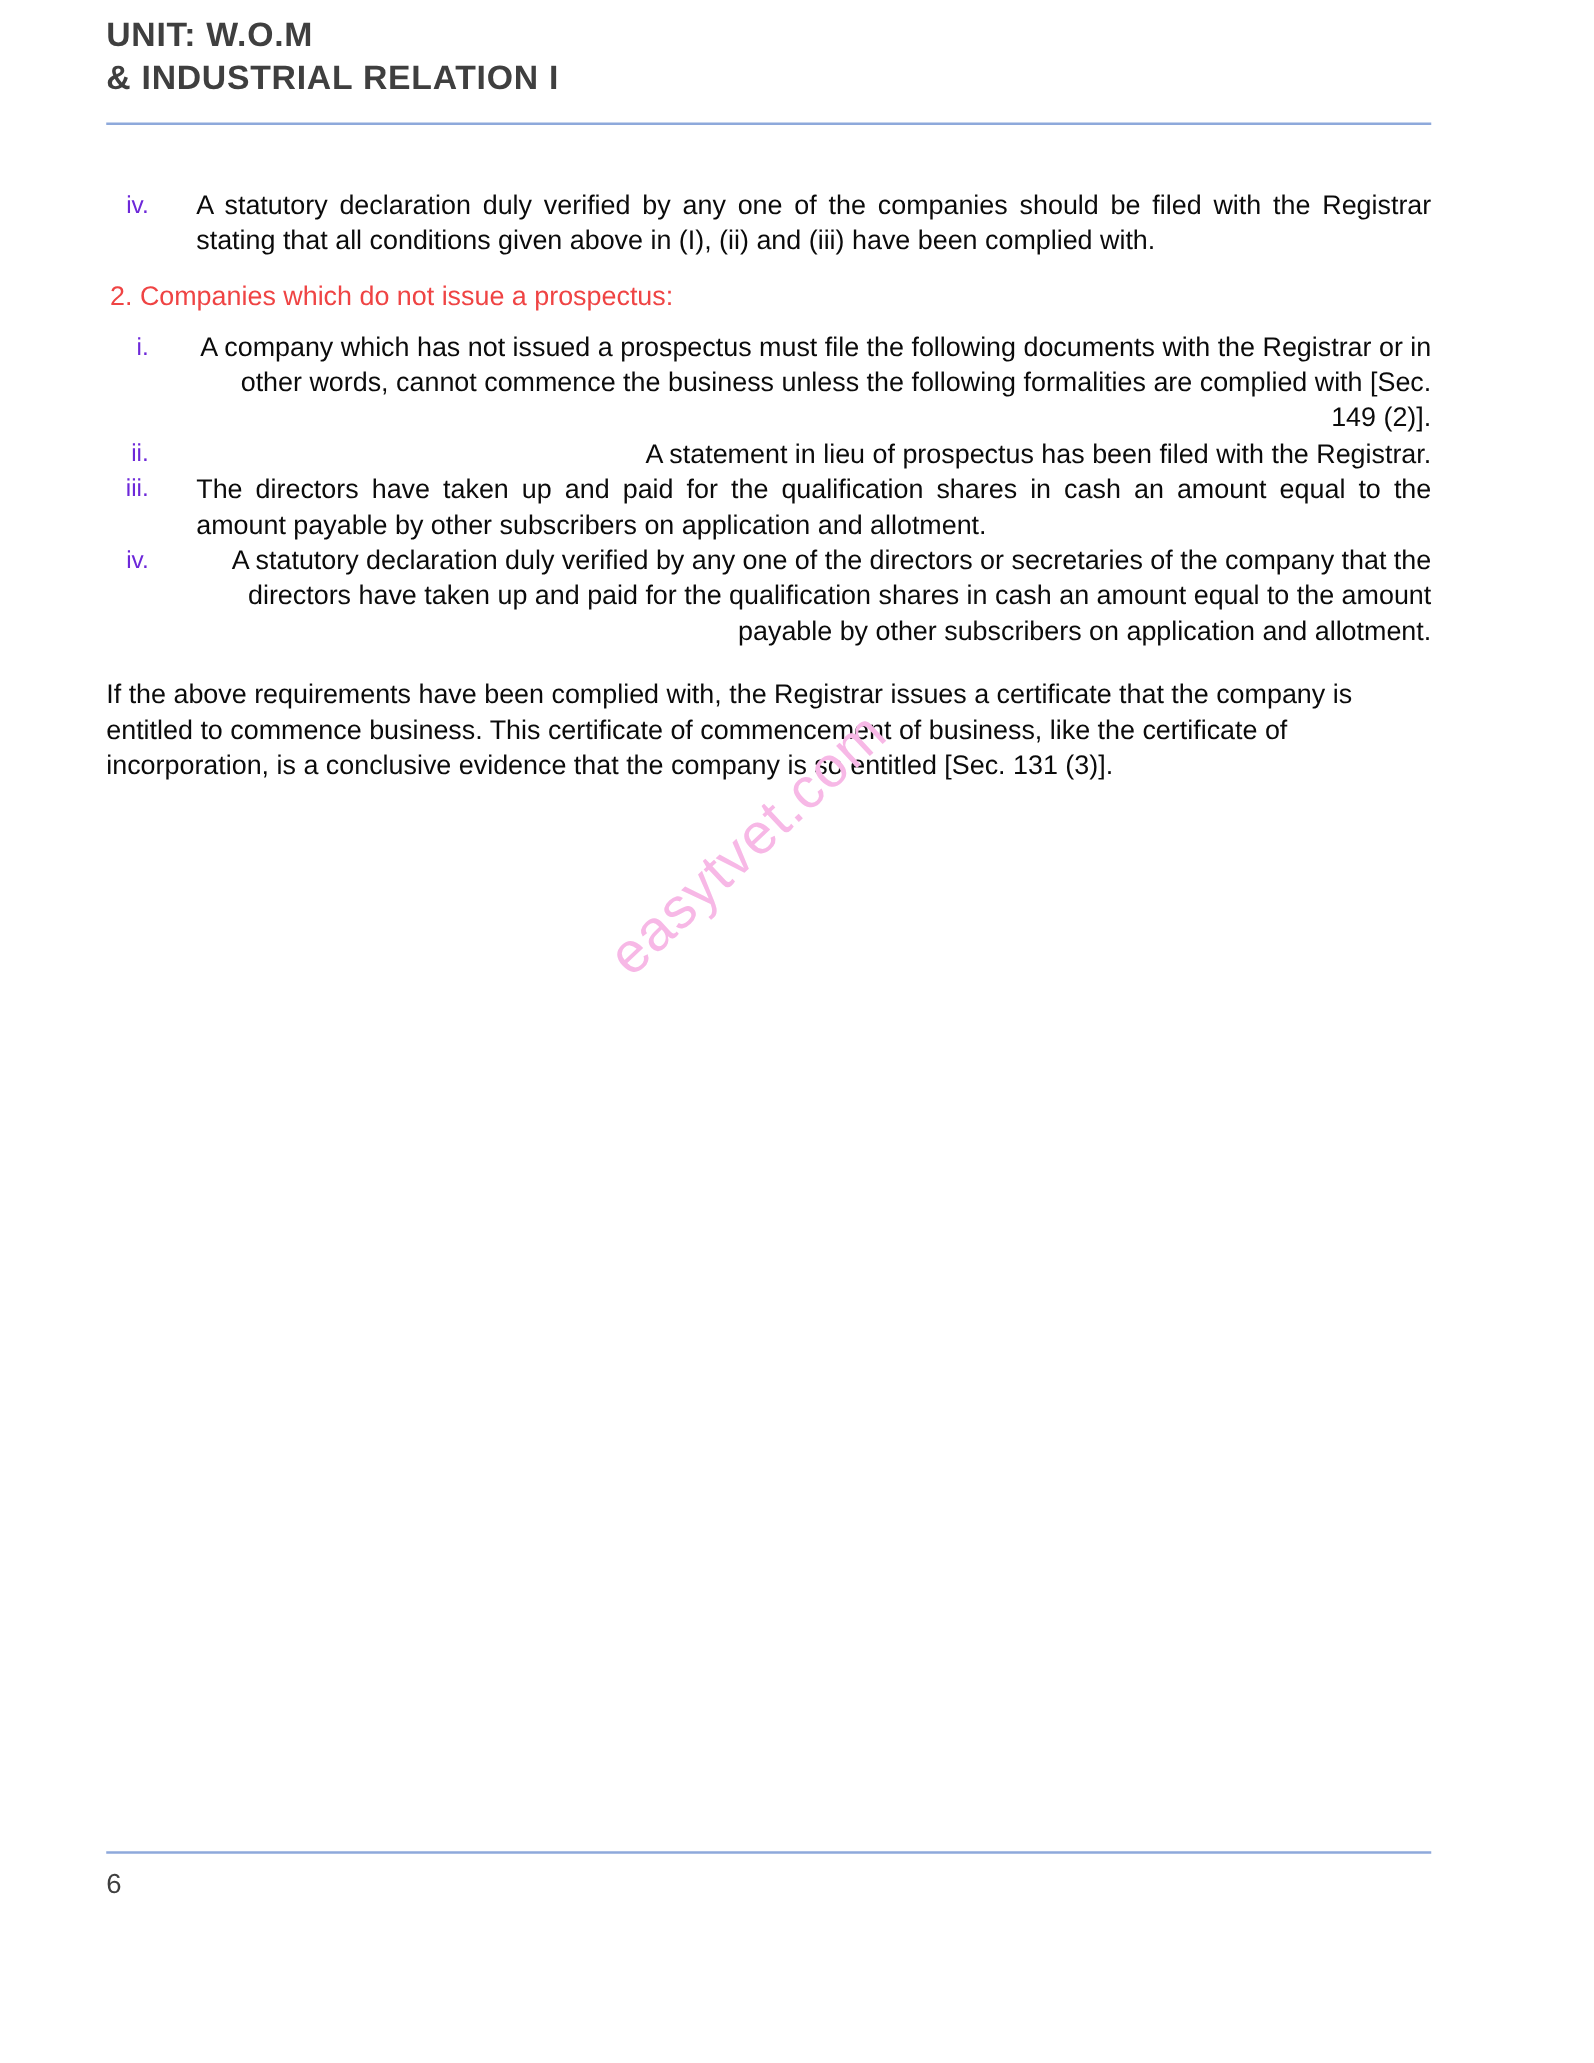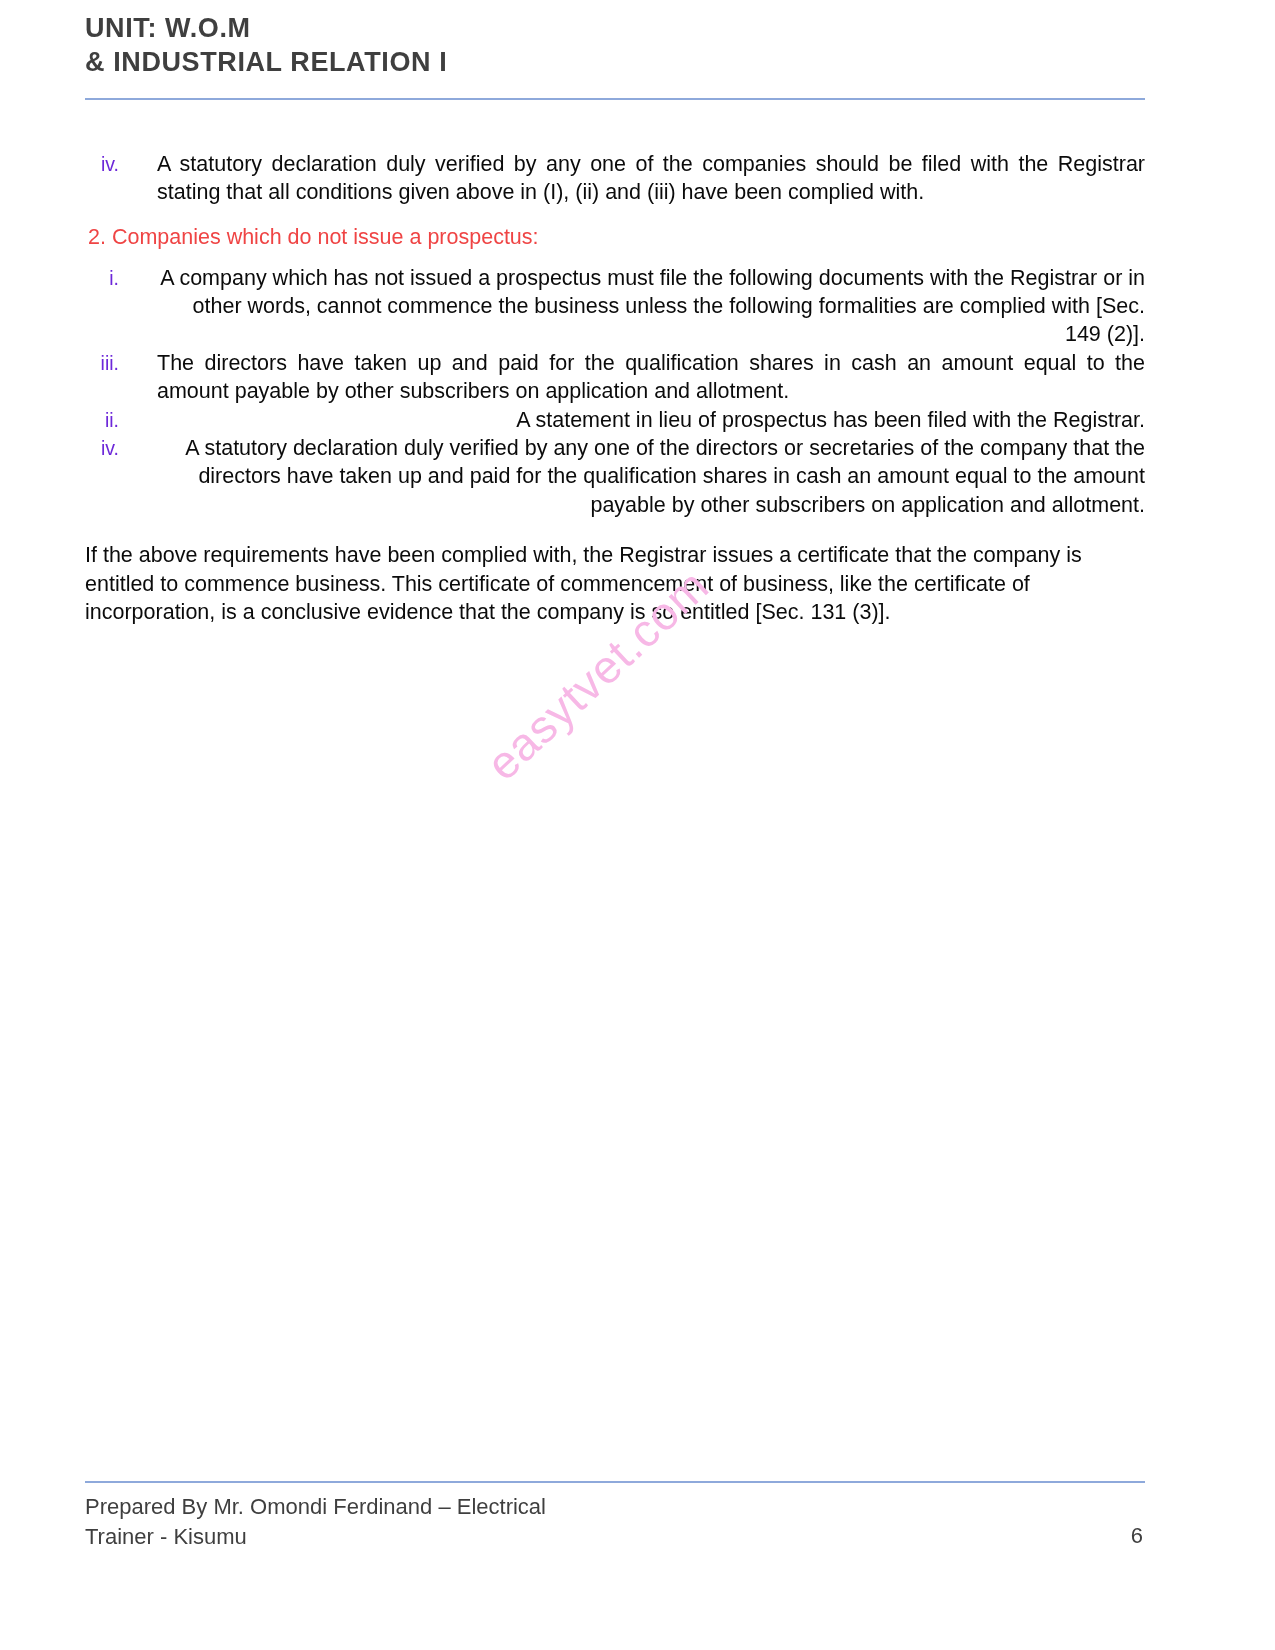--- a/index.html
+++ b/index.html
@@ -196,40 +196,38 @@
     </ul>
 
     <div class="section-heading">2. Companies which do not issue a prospectus:</div>
 
     <ul class="list tight">
       <li class="list-item">
         <span class="marker">i.</span>
         <span class="item-text nojustify">A company which has not issued a prospectus must file the following documents with the Registrar or in other words, cannot commence the business unless the following formalities are complied with [Sec. 149 (2)].</span>
       </li>
       <li class="list-item">
+        <span class="marker">ii.</span>
+        <span class="item-text nojustify">A statement in lieu of prospectus has been filed with the Registrar.</span>
+      </li>
+      <li class="list-item">
         <span class="marker">iii.</span>
         <span class="item-text">The directors have taken up and paid for the qualification shares in cash an amount equal to the amount payable by other subscribers on application and allotment.</span>
       </li>
       <li class="list-item">
-        <span class="marker">ii.</span>
-        <span class="item-text nojustify">A statement in lieu of prospectus has been filed with the Registrar.</span>
-      </li>
-      <li class="list-item">
         <span class="marker">iv.</span>
         <span class="item-text nojustify">A statutory declaration duly verified by any one of the directors or secretaries of the company that the directors have taken up and paid for the qualification shares in cash an amount equal to the amount payable by other subscribers on application and allotment.</span>
       </li>
     </ul>
 
     <p class="para">If the above requirements have been complied with, the Registrar issues a certificate that the company is entitled to commence business. This certificate of commencement of business, like the certificate of incorporation, is a conclusive evidence that the company is so entitled [Sec. 131 (3)].</p>
   </div>
 
   <div class="watermark">
     <span>easytvet.com</span>
   </div>
 
   <div class="footer-rule"></div>
   <div class="page-footer">
-    <div class="footer-text">Prepared By Mr. Omondi Ferdinand – Electrical
-Trainer - Kisumu</div>
     <div class="footer-page-number">6</div>
   </div>
 
 </div>
 
 </body></html>

